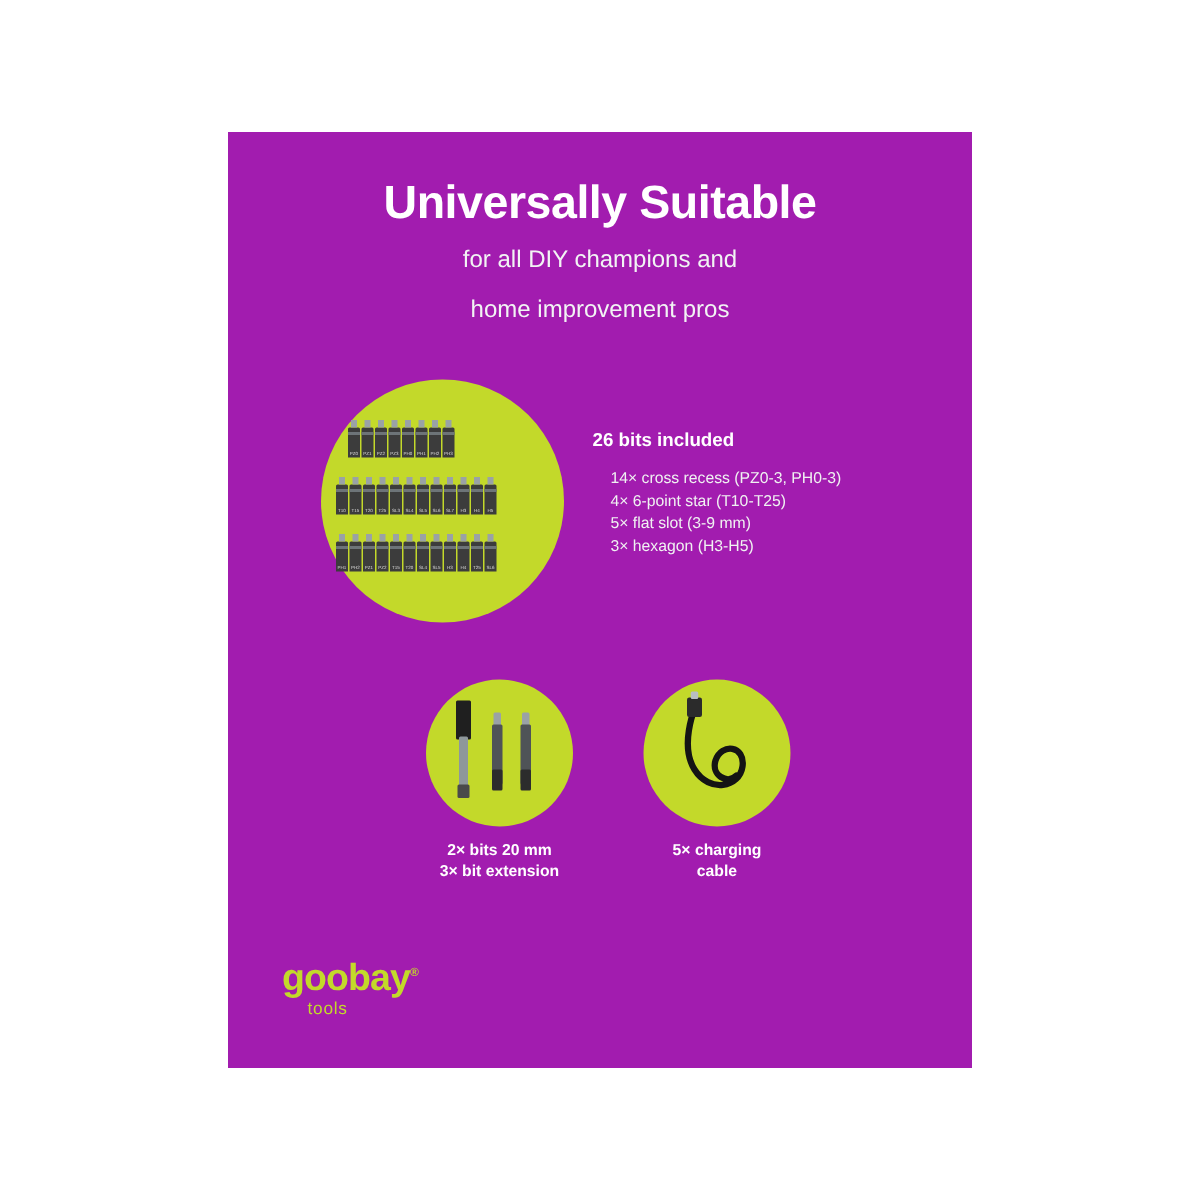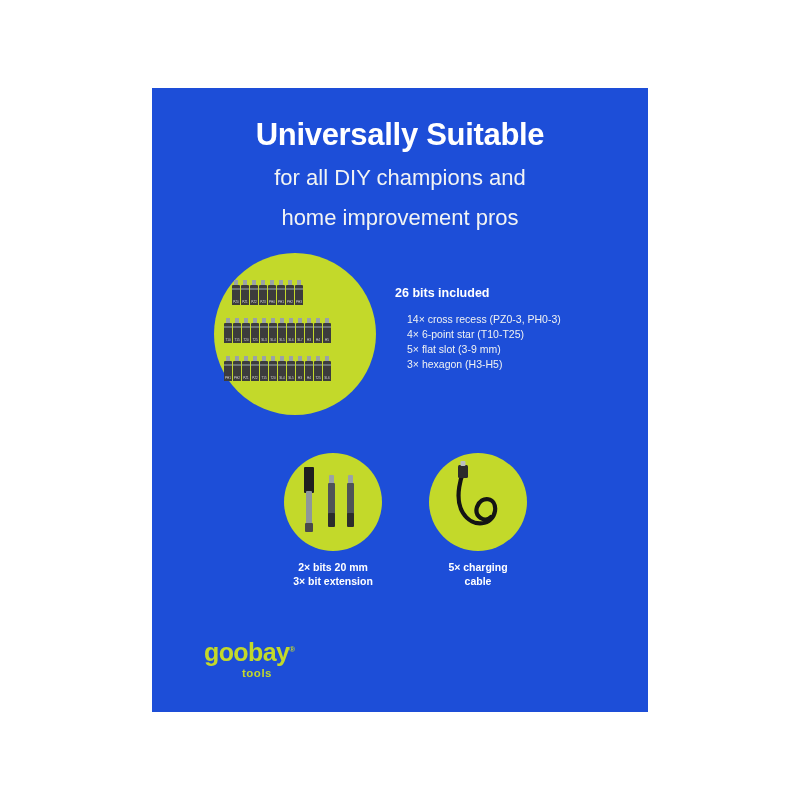--- a/index.html
+++ b/index.html
@@ -16,40 +16,40 @@
     height: 800px;
     background: #ffffff;
     overflow: hidden;
   }
   #panel {
     position: absolute;
     left: 152px;
     top: 88px;
     width: 496px;
     height: 624px;
-    background: #1d4ed8;
+    background: #a21caf;
   }
   
   .headline-block {
     position: absolute;
     left: 0;
     top: 30px;
     width: 496px;
     text-align: center;
     color: #ffffff;
   }
   .headline-main {
     font-size: 31px;
     font-weight: bold;
     letter-spacing: -0.3px;
     line-height: 1.1;
     margin: 0 0 6px 0;
   }
   .headline-sub {
-    font-size: 22px;
+    font-size: 16px;
     font-weight: normal;
     line-height: 1.28;
     margin: 12px;
     color: #f2f4f4;
   }
   
   .circle {
     position: absolute;
     border-radius: 50%;
     background: #c3d92a;
@@ -174,43 +174,43 @@
     width: 138px;
   }
   #caption-cable {
     left: 262px;
     top: 472px;
     width: 128px;
   }
   
   #logo {
     position: absolute;
-    left: 52px;
+    left: 36px;
     top: 552px;
     width: 160px;
     color: #c3d92a;
   }
   .logo-word {
     font-size: 25px;
     font-weight: bold;
     letter-spacing: -0.6px;
     line-height: 1;
     position: relative;
     display: inline-block;
   }
   .logo-reg {
     font-size: 8px;
     vertical-align: super;
     font-weight: bold;
   }
   .logo-sub {
     font-size: 11.5px;
-    font-weight: bold;
+    font-weight: normal;
     letter-spacing: 0.5px;
-    margin-left: 38px;
+    margin-left: 17px;
     margin-top: 2px;
     display: block;
   }
 </style>
 </head>
 <body>
 
 <div id="page">
   <div id="panel">
 

